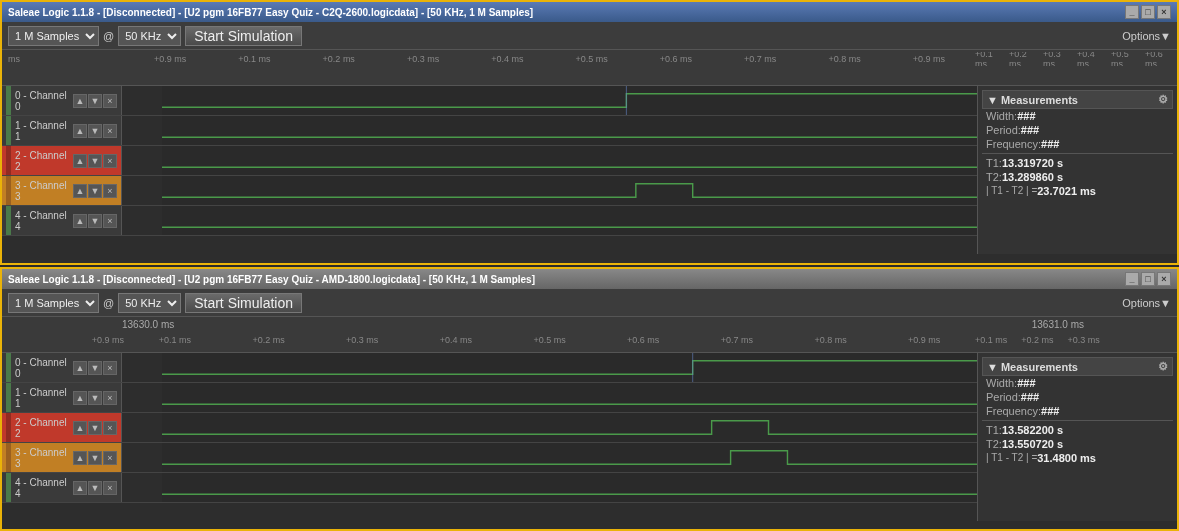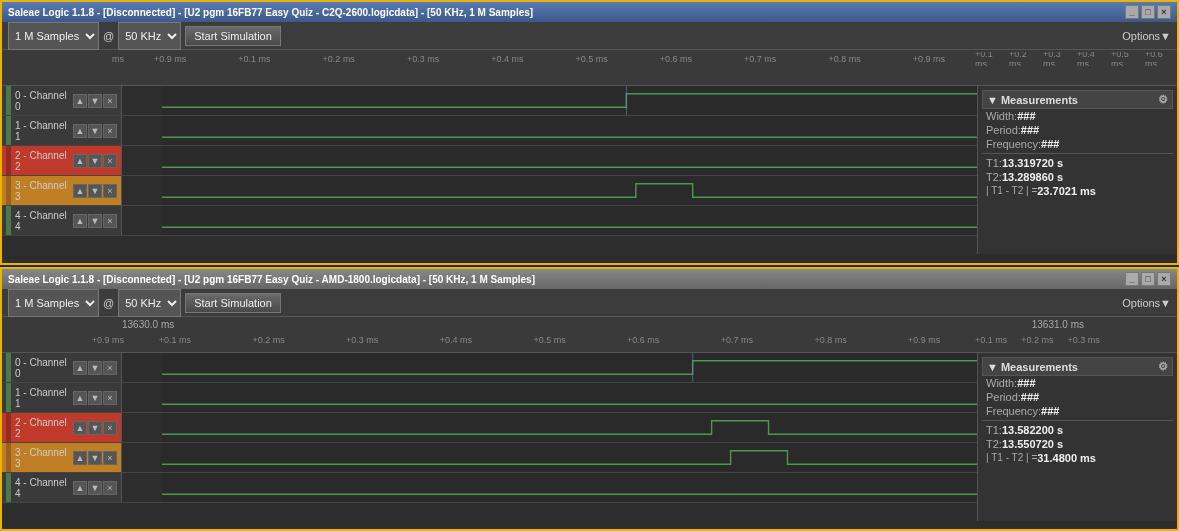--- a/index.html
+++ b/index.html
@@ -60,32 +60,32 @@
       display: flex;
       align-items: center;
       gap: 4px;
       height: 28px;
     }
 
     .toolbar select, .toolbar-select {
       background: #555;
       color: #eee;
       border: 1px solid #777;
-      height: 28px;
+      height: 20px;
       font-size: 11px;
       padding: 0 2px;
     }
 
     .toolbar-btn {
       background: linear-gradient(to bottom, #6a6a6a, #4a4a4a);
       color: #eee;
       border: 1px solid #777;
       height: 20px;
       padding: 0 8px;
-      font-size: 11px;
+      font-size: 14px;
       cursor: pointer;
     }
 
     .at-label {
       color: #ccc;
       font-size: 11px;
     }
 
     .options-btn {
       margin-left: auto;
@@ -238,21 +238,21 @@
     <span class="at-label">@</span>
     <select class="toolbar-select">
       <option>50 KHz</option>
     </select>
     <button class="toolbar-btn">Start Simulation</button>
     <button class="options-btn">Options▼</button>
   </div>
 
   <div class="timeline-area">
     <div style="display:flex; margin-left:0px; font-size:9px; color:#888; overflow:hidden; height:14px; align-items:center;">
-      <span style="width:120px;min-width:120px;display:inline-block;text-align:right;padding-right:4px;">ms</span>
+      <span style="width:120px;min-width:120px;display:inline-block;text-align:left;padding-right:4px;">ms</span>
       <span style="flex:1;text-align:center;">+0.9 ms</span>
       <span style="flex:1;text-align:center;">+0.1 ms</span>
       <span style="flex:1;text-align:center;">+0.2 ms</span>
       <span style="flex:1;text-align:center;">+0.3 ms</span>
       <span style="flex:1;text-align:center;">+0.4 ms</span>
       <span style="flex:1;text-align:center;">+0.5 ms</span>
       <span style="flex:1;text-align:center;">+0.6 ms</span>
       <span style="flex:1;text-align:center;">+0.7 ms</span>
       <span style="flex:1;text-align:center;">+0.8 ms</span>
       <span style="flex:1;text-align:center;">+0.9 ms</span>

